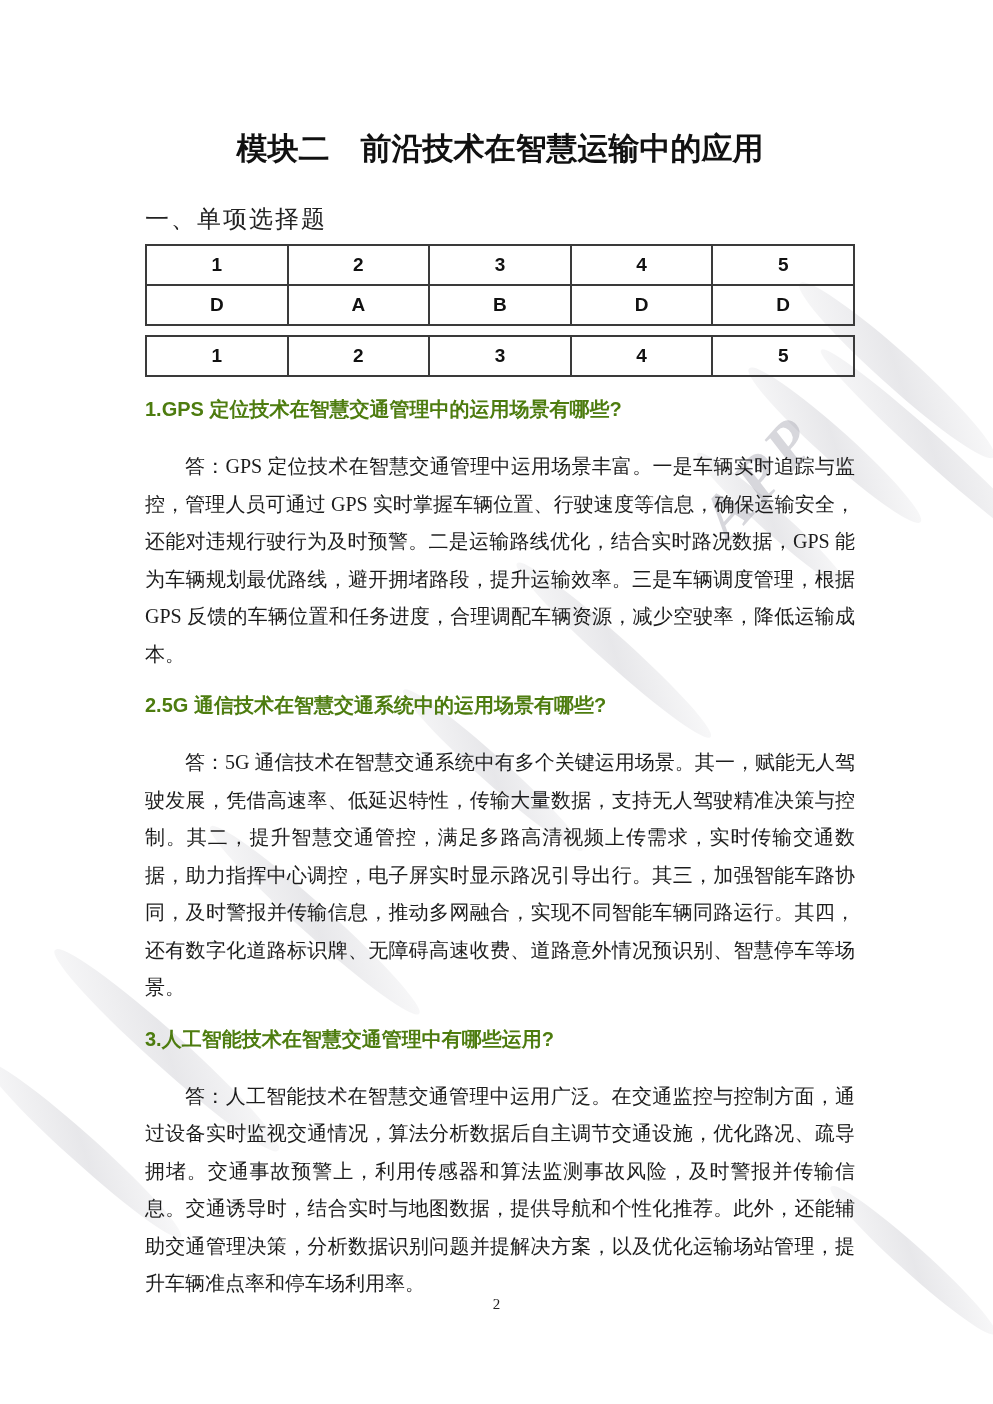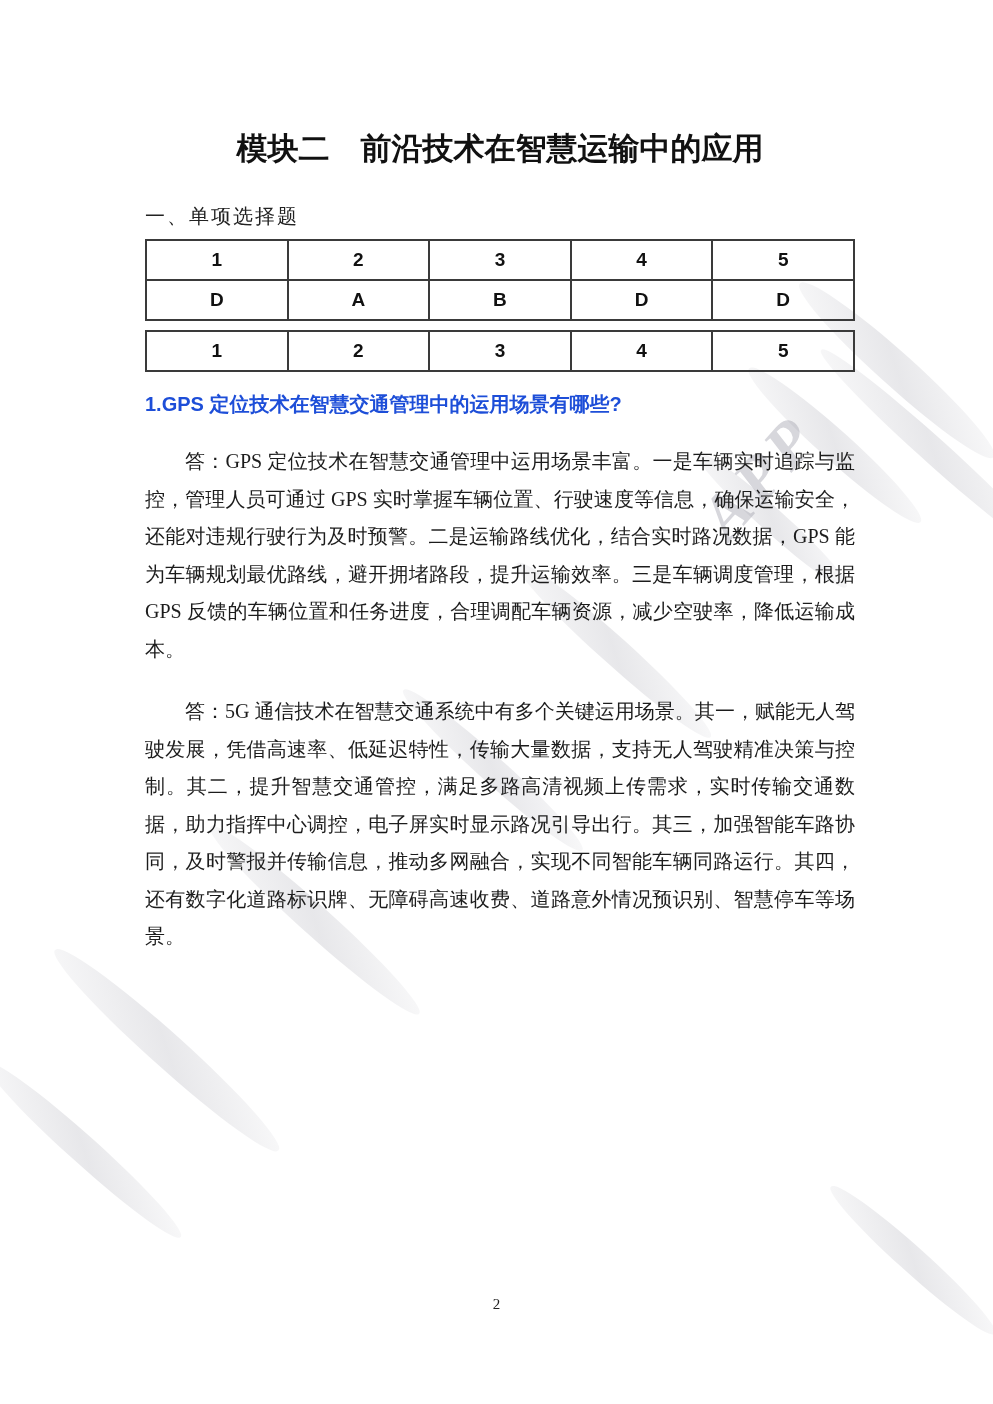--- a/index.html
+++ b/index.html
@@ -45,21 +45,21 @@
     margin-top: 128px;
     text-align: center;
     font-family: "Liberation Sans", sans-serif;
     font-weight: 700;
     font-size: 31px;
     color: #111;
     white-space: pre;
   }
   .section-heading {
     margin-top: 33px;
-    font-size: 20px;
+    font-size: 24px;
     letter-spacing: 2px;
     color: #222;
   }
   table.answer-table {
     margin-top: 9px;
     width: 710px;
     border-collapse: collapse;
   }
   table.answer-table td {
     border: 2px solid #3a3a3a;
@@ -70,21 +70,21 @@
     font-family: "Liberation Sans", sans-serif;
     font-weight: 700;
     font-size: 19px;
     color: #111;
   }
   .qa-question {
     margin-top: 19px;
     font-family: "Liberation Sans", sans-serif;
     font-weight: 700;
     font-size: 20px;
-    color: #1d4ed8;
+    color: #4d7c0f;
   }
   .qa-answer {
     margin-top: 25px;
     font-size: 20px;
     line-height: 37.5px;
     text-align: justify;
     text-indent: 2em;
     color: #1c1c1c;
   }
   .page-number {
@@ -150,19 +150,24 @@
   </tbody>
     </table>
 
 
   <div>
     <div class="qa-question">1.GPS 定位技术在智慧交通管理中的运用场景有哪些?</div>
     <div class="qa-answer">答：GPS 定位技术在智慧交通管理中运用场景丰富。一是车辆实时追踪与监控，管理人员可通过 GPS 实时掌握车辆位置、行驶速度等信息，确保运输安全，还能对违规行驶行为及时预警。二是运输路线优化，结合实时路况数据，GPS 能为车辆规划最优路线，避开拥堵路段，提升运输效率。三是车辆调度管理，根据 GPS 反馈的车辆位置和任务进度，合理调配车辆资源，减少空驶率，降低运输成本。</div>
   </div>
 
   <div>
+    <div class="qa-question">2.5G 通信技术在智慧交通系统中的运用场景有哪些?</div>
     <div class="qa-answer">答：5G 通信技术在智慧交通系统中有多个关键运用场景。其一，赋能无人驾驶发展，凭借高速率、低延迟特性，传输大量数据，支持无人驾驶精准决策与控制。其二，提升智慧交通管控，满足多路高清视频上传需求，实时传输交通数据，助力指挥中心调控，电子屏实时显示路况引导出行。其三，加强智能车路协同，及时警报并传输信息，推动多网融合，实现不同智能车辆同路运行。其四，还有数字化道路标识牌、无障碍高速收费、道路意外情况预识别、智慧停车等场景。</div>
   </div>
 
+  <div>
+    <div class="qa-question">3.人工智能技术在智慧交通管理中有哪些运用?</div>
+    <div class="qa-answer">答：人工智能技术在智慧交通管理中运用广泛。在交通监控与控制方面，通过设备实时监视交通情况，算法分析数据后自主调节交通设施，优化路况、疏导拥堵。交通事故预警上，利用传感器和算法监测事故风险，及时警报并传输信息。交通诱导时，结合实时与地图数据，提供导航和个性化推荐。此外，还能辅助交通管理决策，分析数据识别问题并提解决方案，以及优化运输场站管理，提升车辆准点率和停车场利用率。</div>
+  </div>
 
 </div>
 
 <div class="page-number">2</div>
 
 </body></html>

